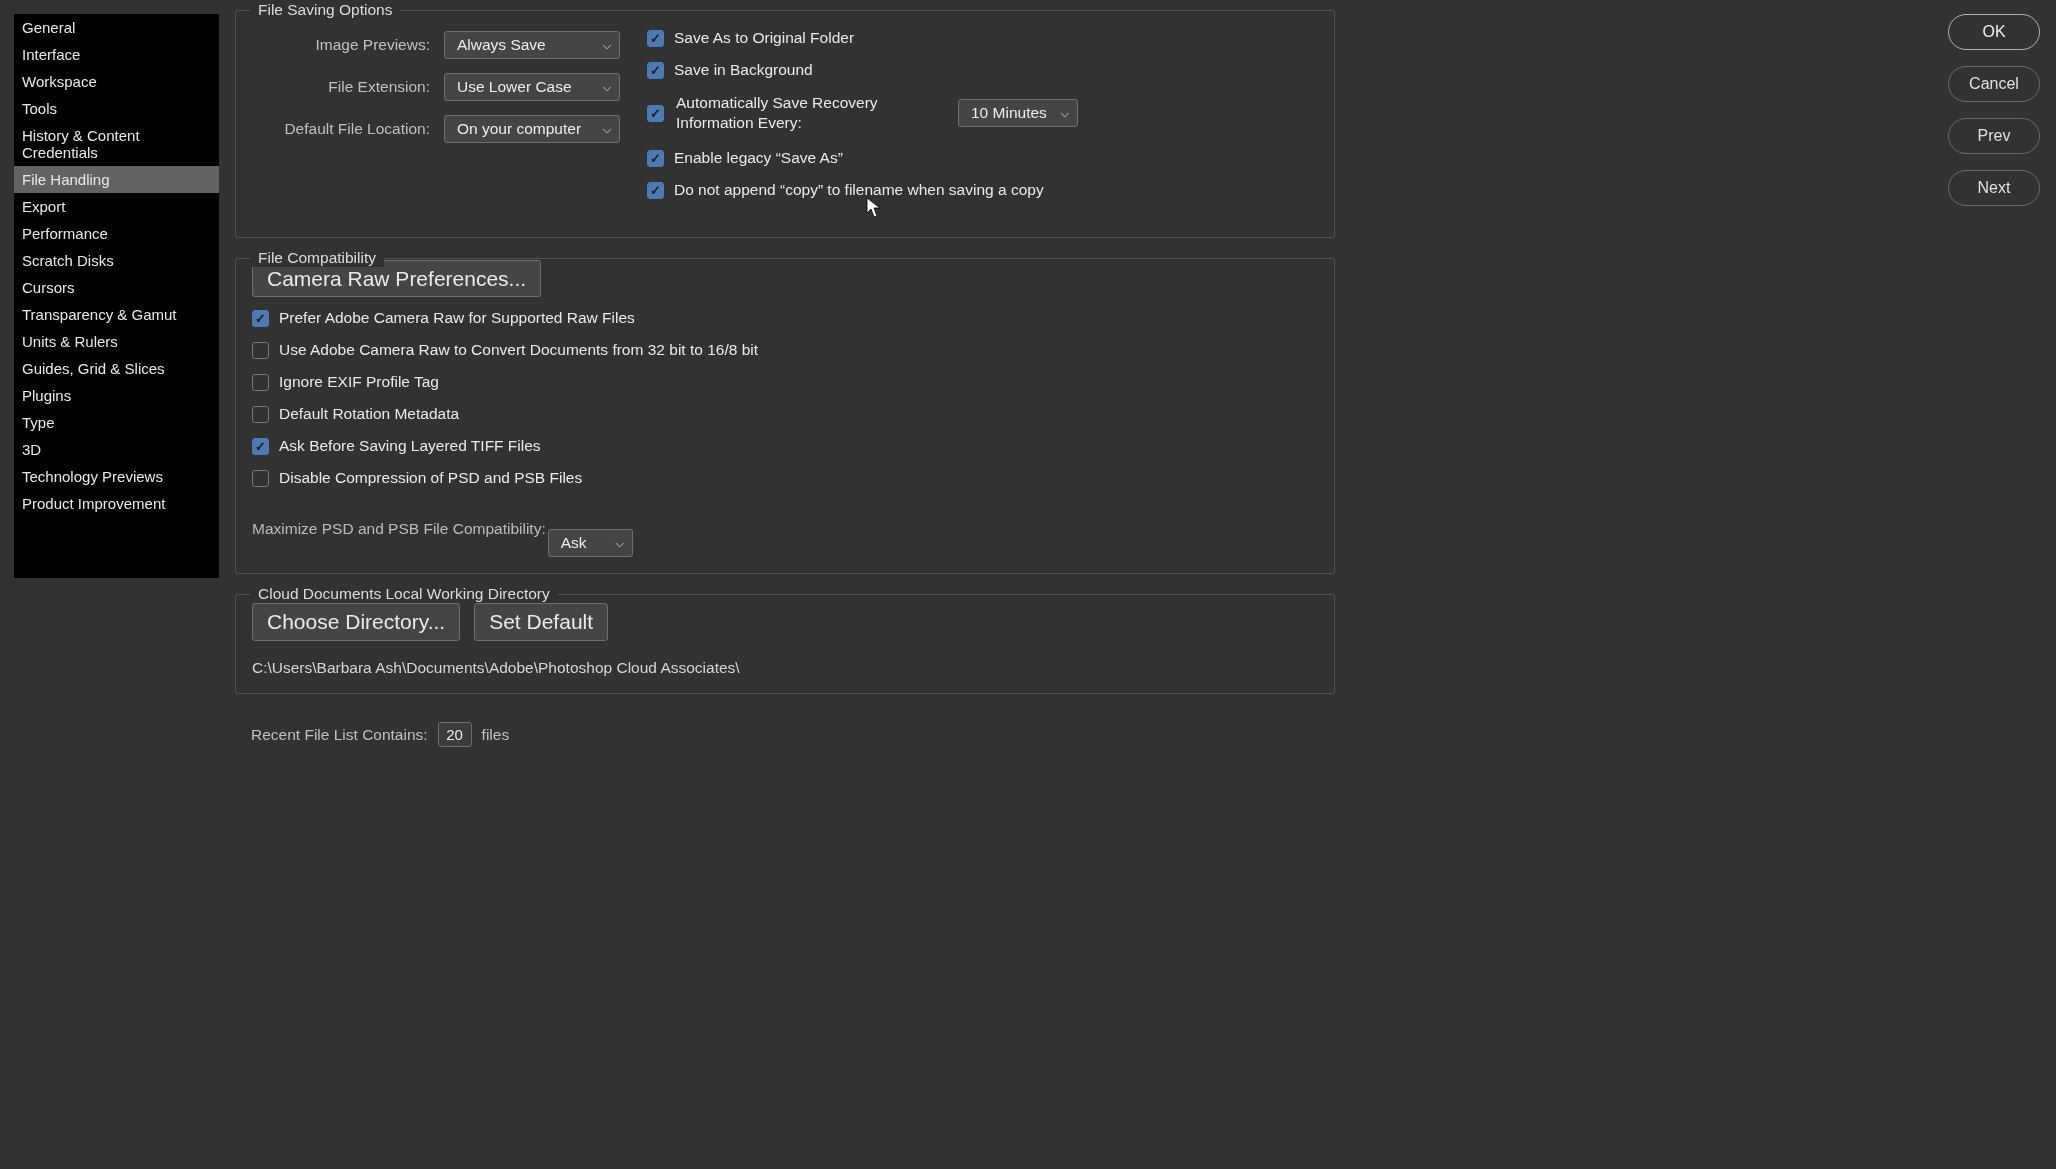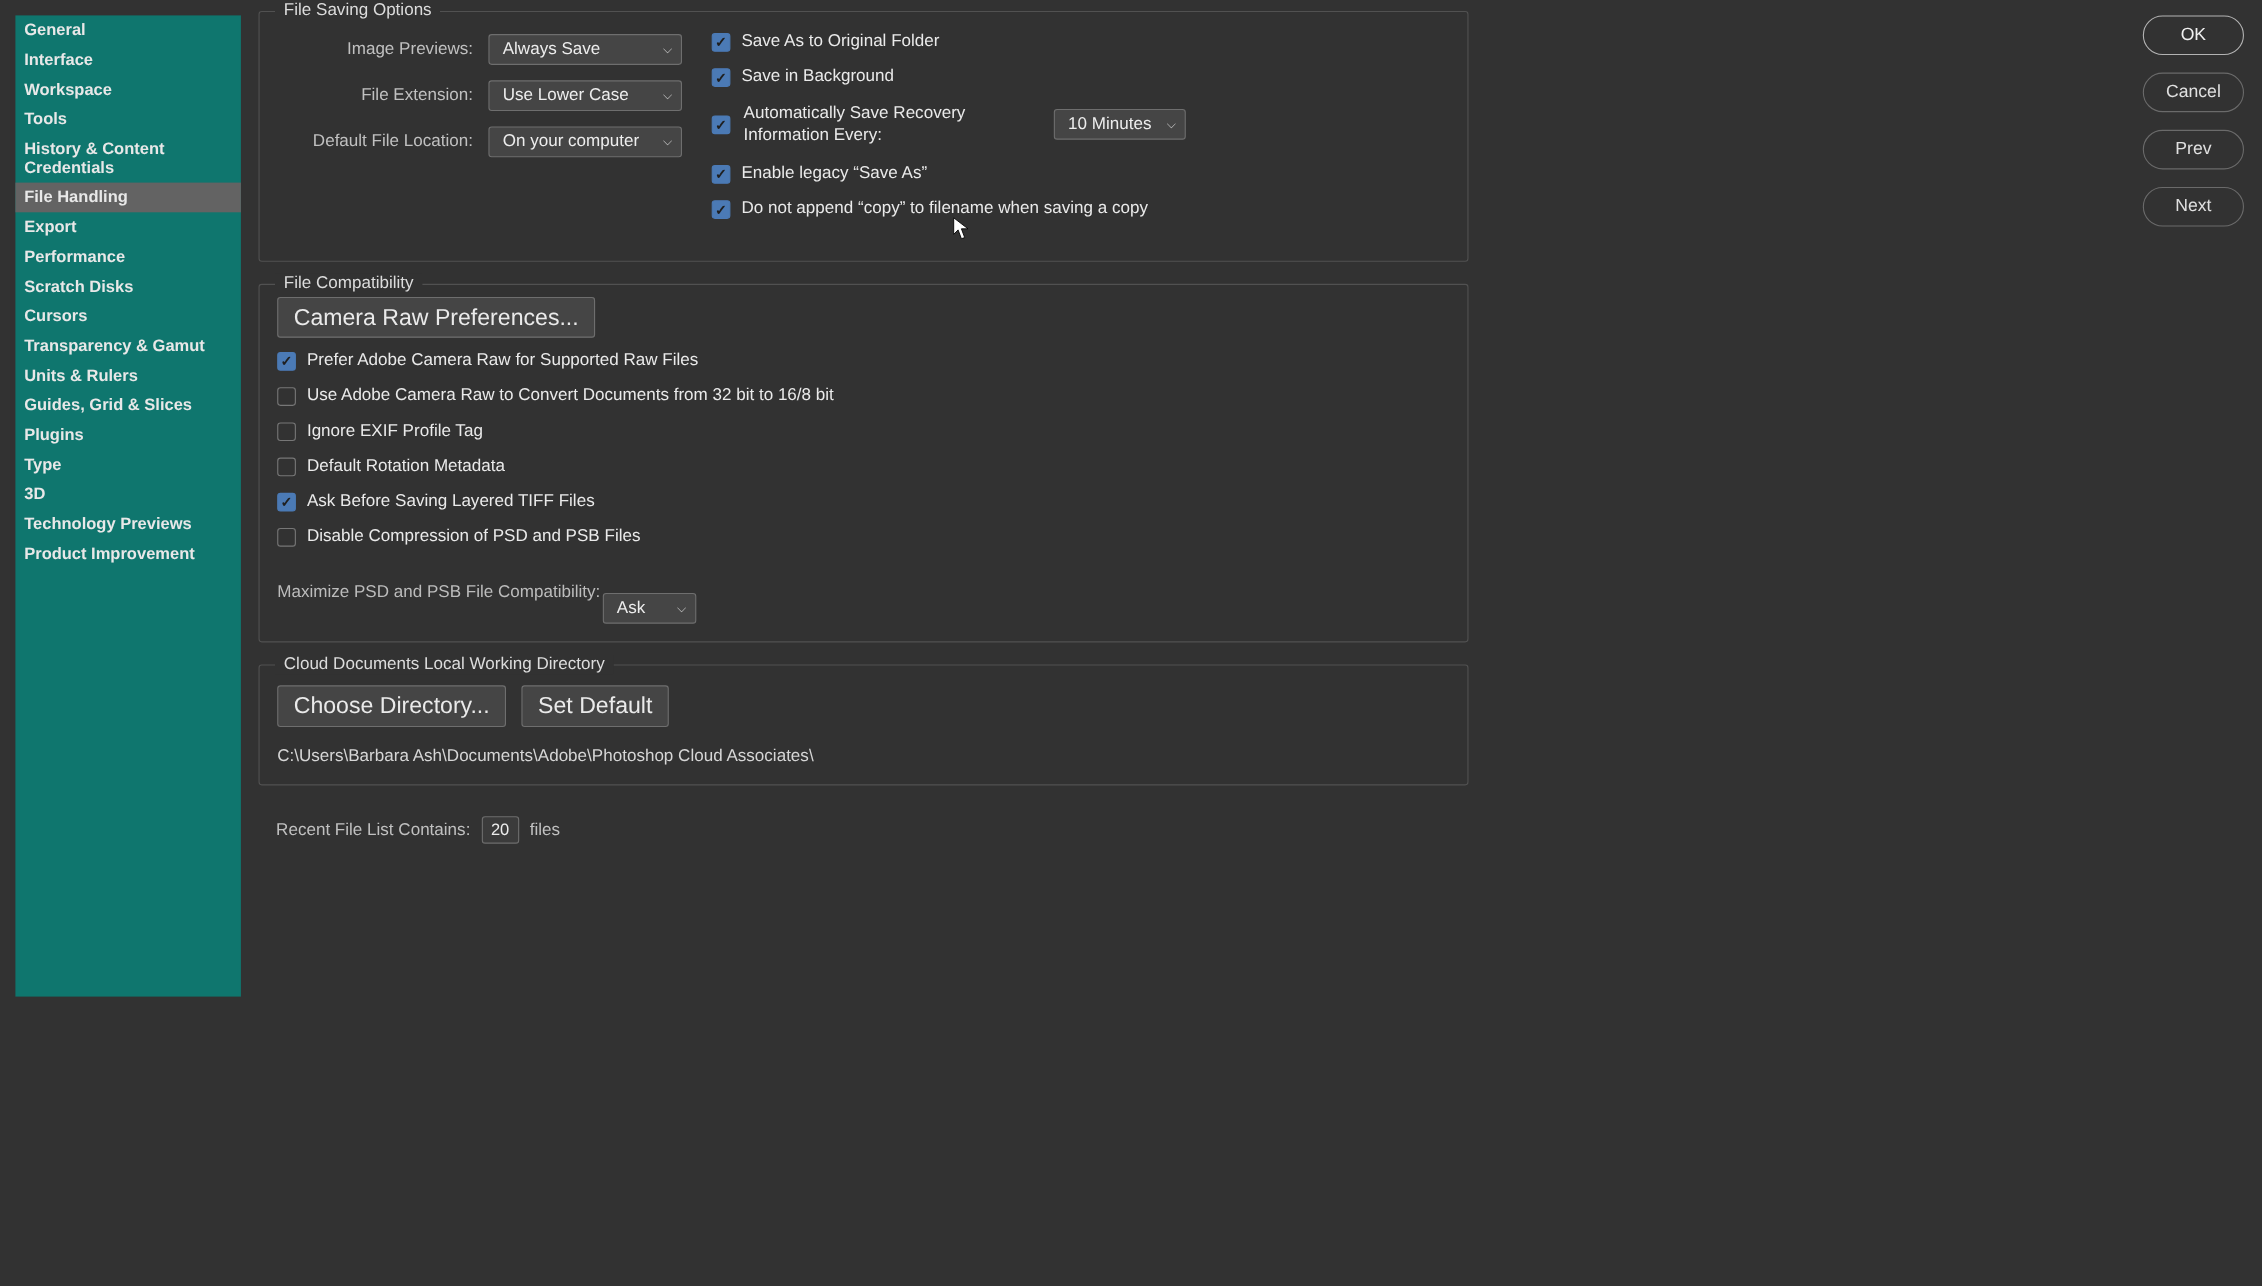--- a/index.html
+++ b/index.html
@@ -11,23 +11,22 @@
     width: 2056px;
     height: 1169px;
     overflow: hidden;
     position: relative;
   }
   .sidebar {
     position: absolute;
     left: 14px;
     top: 14px;
     width: 205px;
-    height: 892px;
-    background: #0f766e;
-    font-weight: bold;
+    height: 564px;
+    background: #000000;
   }
   .sidebar-item {
     padding: 5px 8px;
     cursor: pointer;
     font-size: 15px;
     color: #e8e8e8;
   }
   .sidebar-item.active {
     background: #636363;
   }
@@ -57,21 +56,21 @@
     background: transparent;
   }
   .btn-pill.secondary {
     border-color: #6a6a6a;
     color: #e0e0e0;
   }
   .fieldset {
     border: 1px solid #515151;
     border-radius: 3px;
     position: relative;
-    padding: 18px 16px 16px 16px;
+    padding: 8px 16px 16px 16px;
     margin-bottom: 20px;
   }
   .legend {
     position: absolute;
     top: -10px;
     left: 14px;
     background: #323232;
     padding: 0 8px;
     font-size: 15.5px;
     color: #dcdcdc;

